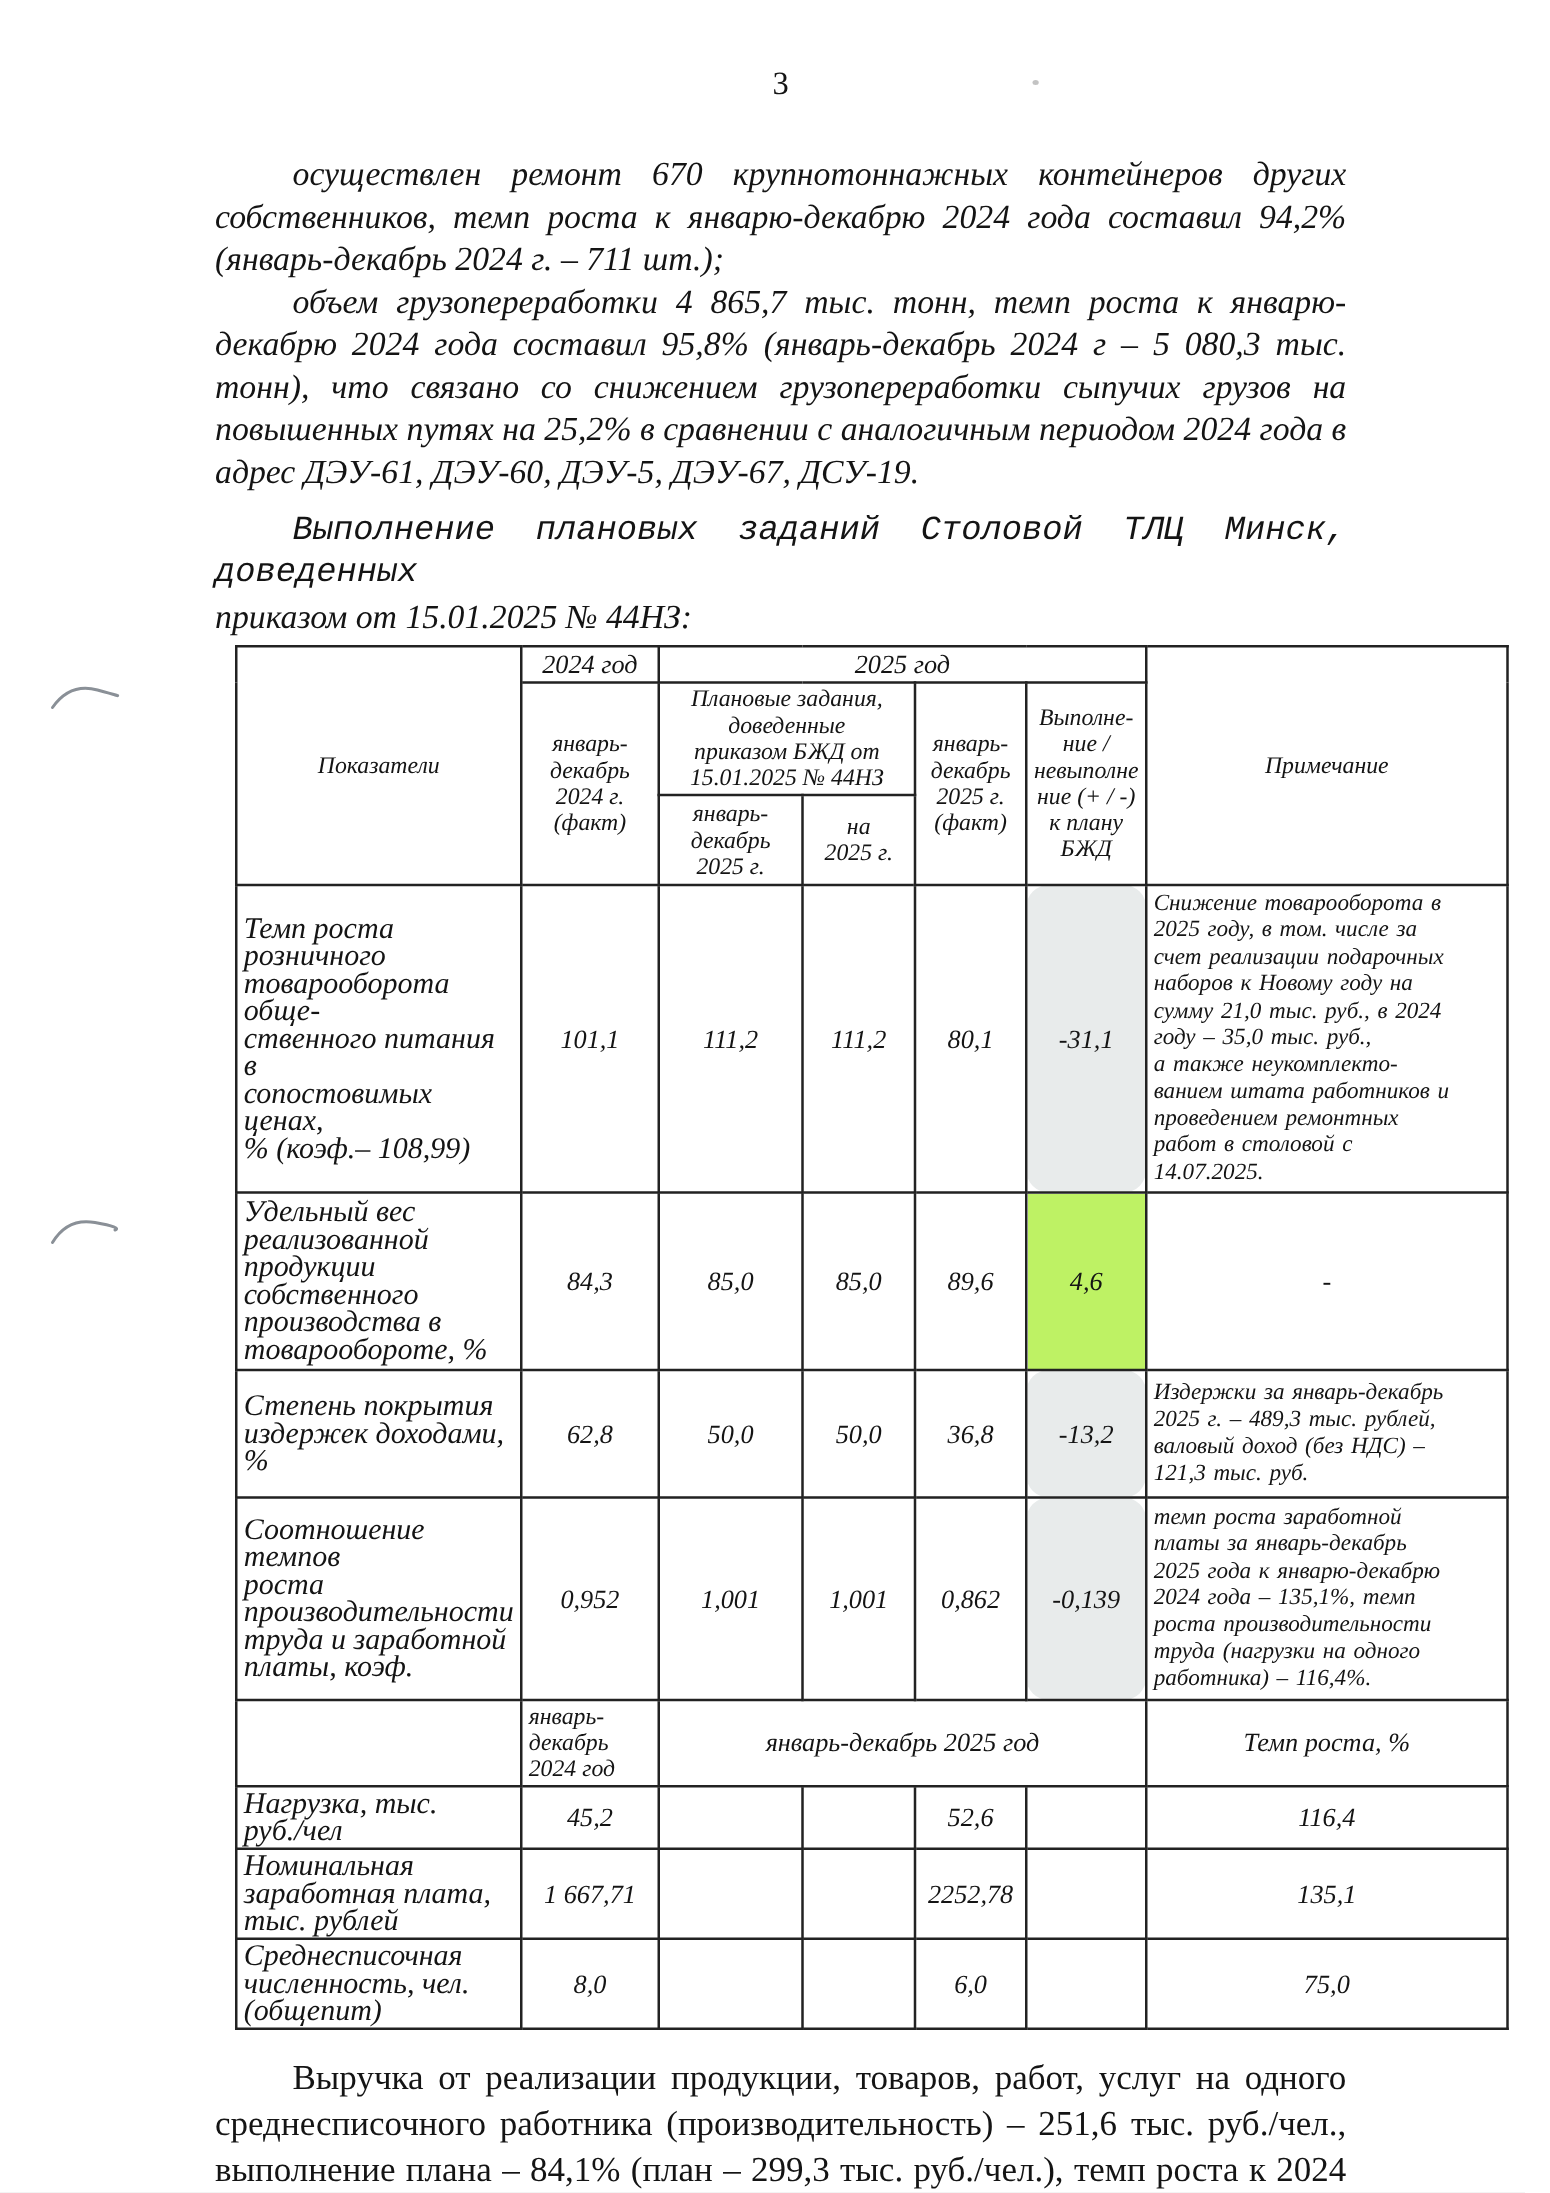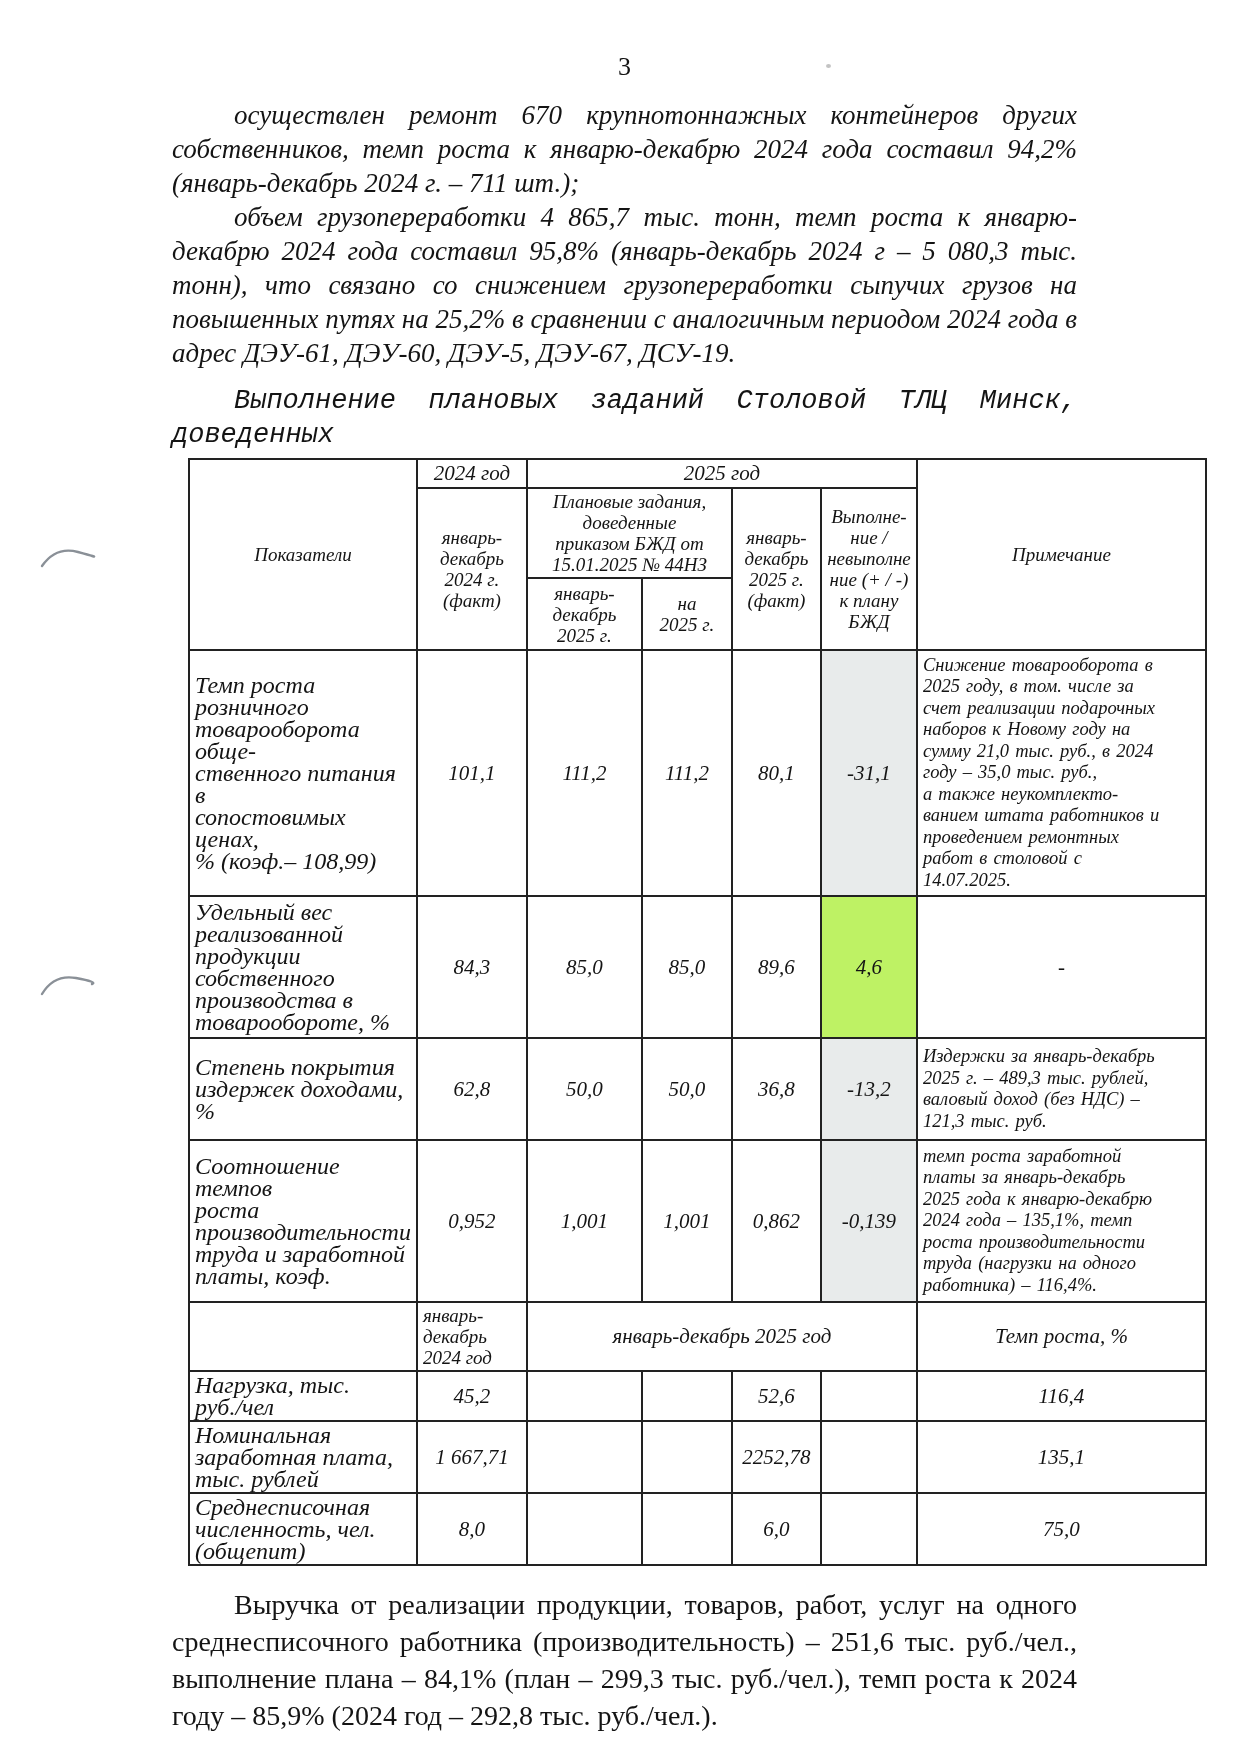--- a/index.html
+++ b/index.html
@@ -19,21 +19,21 @@
     width:905px;margin:0 auto 0 172px;
   }
   .para{
     width:905px;
     font-style:italic;
     font-size:27px;line-height:34px;
     text-align:justify;
     text-indent:62px;
     margin:0;
   }
-  .p1{margin-top:16px;}
+  .p1{margin-top:40px;}
   .p2{margin-top:0;}
   .p3{margin-top:14px;}
   .p3 .l1{display:block;text-indent:62px;text-align:justify;text-align-last:justify;font-family:Liberation Mono, monospace;}
   .p3 .l2{display:block;text-indent:0;}
   table.plan{
     border-collapse:collapse;
     table-layout:fixed;
     margin:6px 0 0 16px;
     font-style:italic;
   }
@@ -52,21 +52,21 @@
   .lbl{
     font-size:24px;line-height:22px;white-space:pre-line;
     vertical-align:middle;text-align:left;padding-left:7px;
   }
   .num{text-align:center;font-size:21px;vertical-align:middle;}
   .note{
     font-size:18.5px;line-height:21.5px;white-space:pre-line;
     vertical-align:middle;text-align:left;padding:4px 6px 4px 8px;
     word-spacing:1.5px;
   }
-  .shade{background:#e8ebeb;}
+  .shade{background:#e8ebeb;border-radius:18px;}
   .shade2{background:#bef264;}
   tr.h-year{height:26px;}
   tr.h-main{height:84px;}
   tr.h-sub{height:72px;}
   tr.r1{height:246px;}
   tr.r2{height:142px;padding-left:11px;}
   tr.r3{height:102px;}
   tr.r4{height:162px;}
   tr.band{height:62px;}
   tr.b1{height:46px;}
@@ -108,20 +108,21 @@
   </svg>
 
   <div class="content">
 
     <p class="para p1">осуществлен ремонт 670 крупнотоннажных контейнеров других собственников, темп роста к январю-декабрю 2024 года составил 94,2% (январь-декабрь 2024 г. – 711 шт.);</p>
 
     <p class="para p2">объем грузопереработки 4 865,7 тыс. тонн, темп роста к январю-декабрю 2024 года составил 95,8% (январь-декабрь 2024 г – 5 080,3 тыс. тонн), что связано со снижением грузопереработки сыпучих грузов на повышенных путях на 25,2% в сравнении с аналогичным периодом 2024 года в адрес ДЭУ-61, ДЭУ-60, ДЭУ-5, ДЭУ-67, ДСУ-19.</p>
 
     <p class="para p3">
         <span class="l1">Выполнение плановых заданий Столовой ТЛЦ Минск, доведенных</span>
+        <span class="l2">приказом от 15.01.2025 № 44НЗ:</span>
       </p>
 
     <table class="plan">
       <colgroup>
         <col style="width:224px">
           <col style="width:110px">
           <col style="width:115px">
         <col style="width:90px">
           <col style="width:89px">
           <col style="width:96px">

